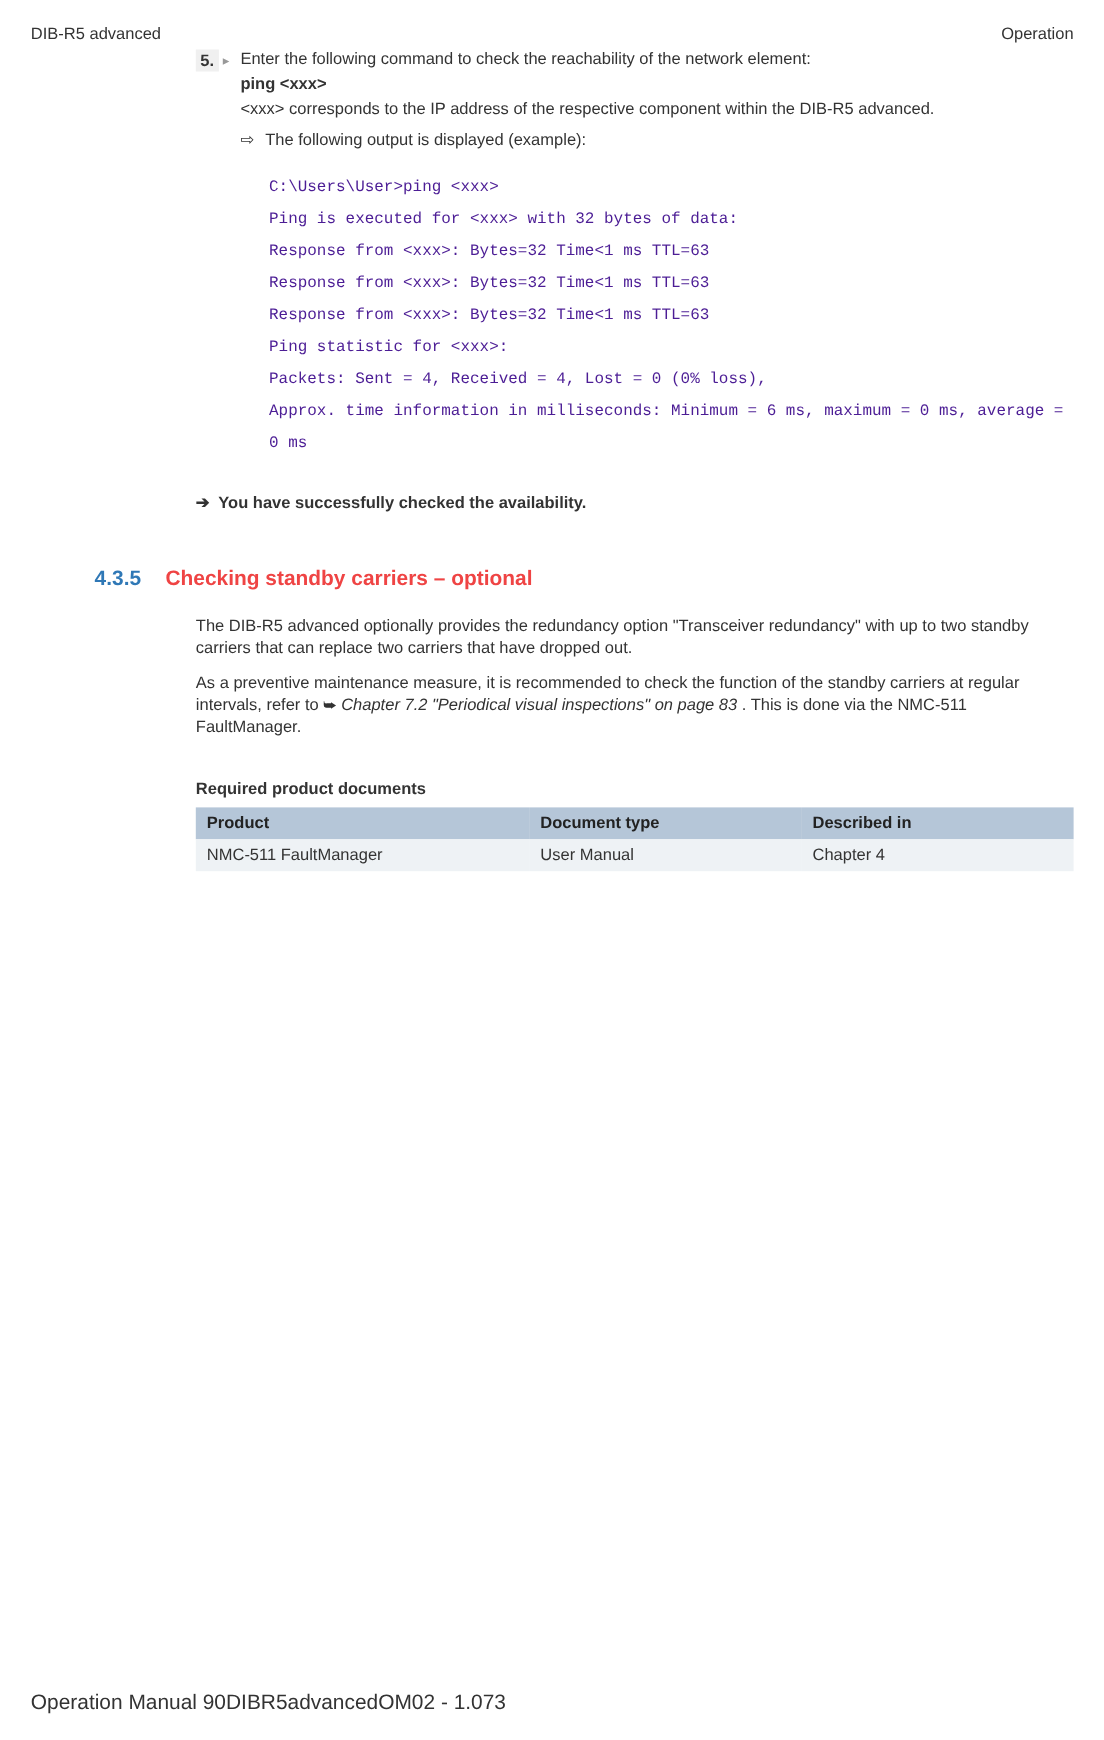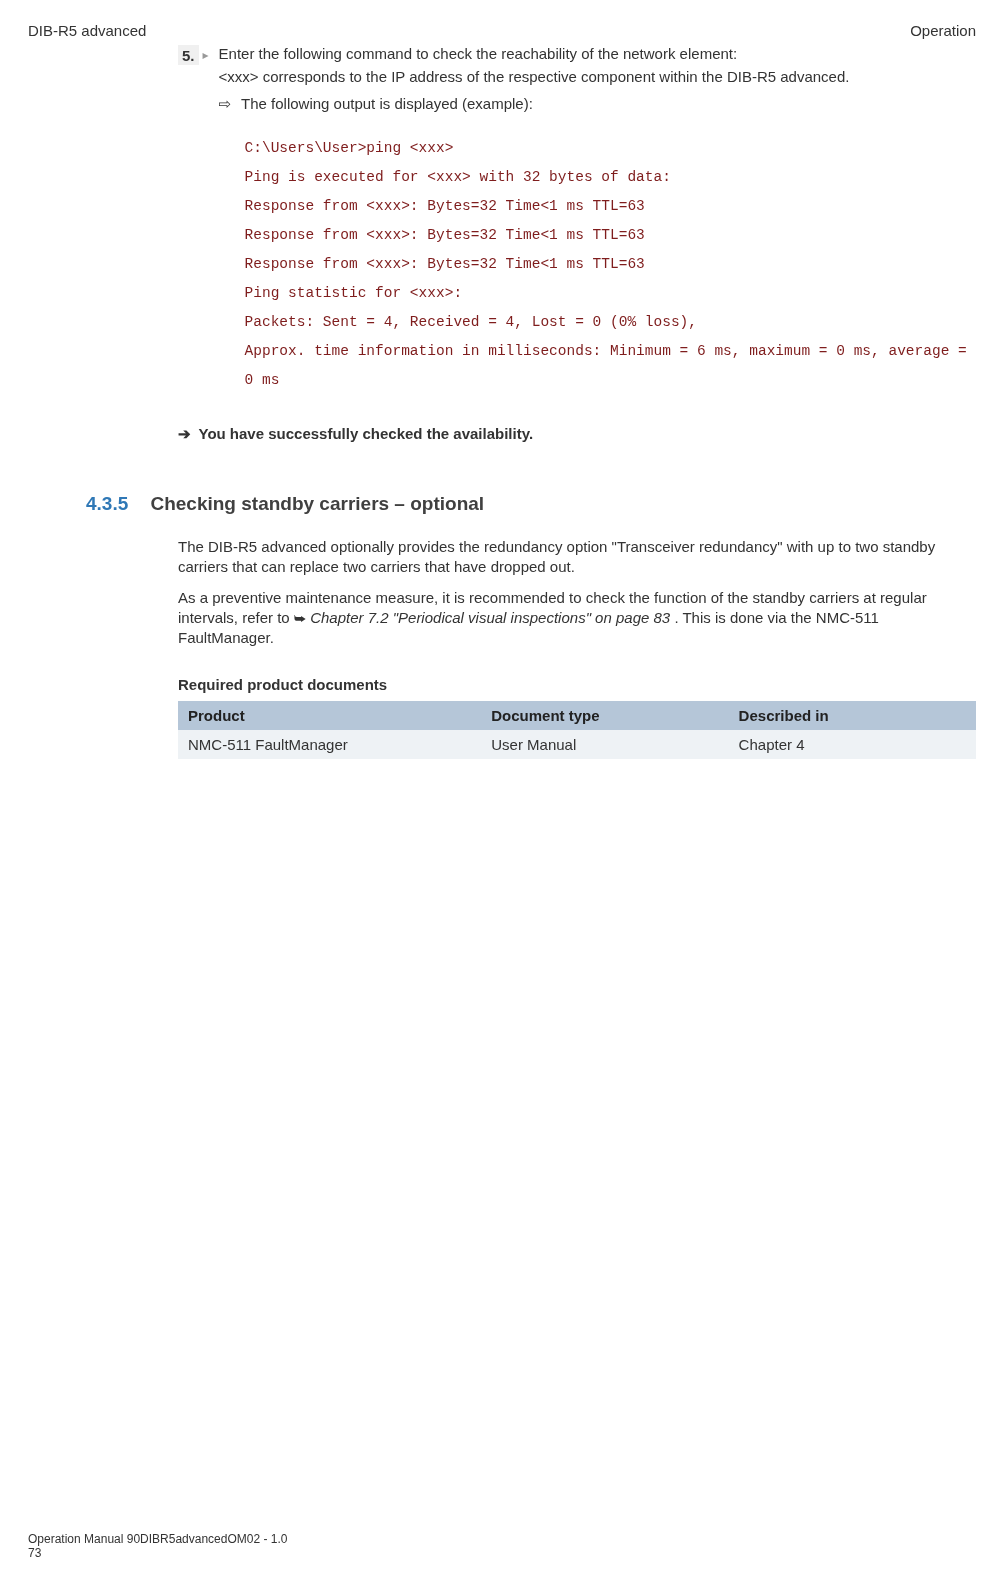--- a/index.html
+++ b/index.html
@@ -58,48 +58,48 @@
     .result-arrow {
       display: inline-block;
       margin-right: 6px;
     }
     .result-label { margin: 10px 0 21px 0; }
     .code-block {
       font-family: "Courier New", monospace;
       margin-left: 26px;
       line-height: 2.0;
       font-size: 14.5px;
-      color: #7f1d1d;
+      color: #4c1d95;
     }
     .conclusion {
       font-weight: bold;
       margin: 30px 0 50px 0;
     }
     .conclusion-arrow { margin-right: 4px; }
     .section-num {
       color: #2f78b6;
       font-weight: bold;
       font-size: 19px;
     }
     .section-title {
-      color: #404040;
+      color: #ef4444;
       font-weight: bold;
       font-size: 19px;
       margin-left: 18px;
     }
     .section-heading {
       margin-left: -92px;
       margin-bottom: 22px;
     }
     .para { margin: 10px 0; line-height: 1.35; }
     .ref-italic { font-style: italic; }
     .ref-icon { font-size: 13px; }
     .sub-heading {
       font-weight: bold;
-      margin-top: 28px;
+      margin-top: 38px;
       margin-bottom: 8px;
       font-size: 15px;
     }
     table.docs {
       border-collapse: collapse;
       width: 100%;
     }
     table.docs th {
       background: #b5c6d8;
       text-align: left;
@@ -116,40 +116,40 @@
     table.docs th:nth-child(1), table.docs td:nth-child(1) { width: 38%; }
     table.docs th:nth-child(2), table.docs td:nth-child(2) { width: 31%; }
     table.docs th:nth-child(3), table.docs td:nth-child(3) { width: 31%; }
     .footer {
       position: absolute;
       bottom: 22px;
       left: 28px;
       right: 28px;
       display: flex;
       justify-content: flex-start;
-      font-size: 12px;
-      flex-direction: column;
+      font-size: 19px;
     }
   </style>
 </head>
 <body>
 
 <div class="page">
   <div class="header">
     <span>DIB-R5 advanced</span>
     <span>Operation</span>
   </div>
 
   <div class="content">
 
     <div class="step-row">
       <span class="step-num">5.</span>
       <span class="step-arrow">▸</span>
       <div class="step-body">
         <div>Enter the following command to check the reachability of the network element:</div>
+        <div class="cmd">ping &lt;xxx&gt;</div>
         <div class="note">&lt;xxx&gt; corresponds to the IP address of the respective component within the DIB-R5 advanced.</div>
         <div class="result-label">
           <span class="result-arrow">⇨</span>
           <span>The following output is displayed (example):</span>
         </div>
         <div class="code-block">
           <div>C:\Users\User&gt;ping &lt;xxx&gt;</div>
           <div>Ping is executed for &lt;xxx&gt; with 32 bytes of data:</div>
           <div>Response from &lt;xxx&gt;: Bytes=32 Time&lt;1 ms TTL=63</div>
           <div>Response from &lt;xxx&gt;: Bytes=32 Time&lt;1 ms TTL=63</div>

